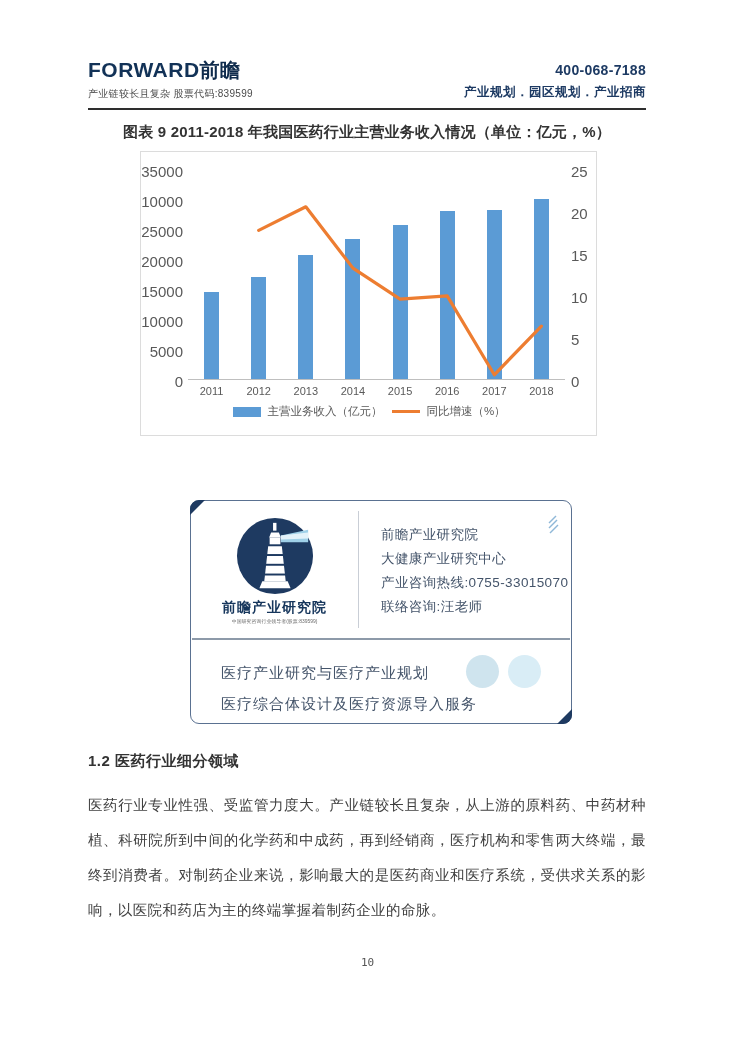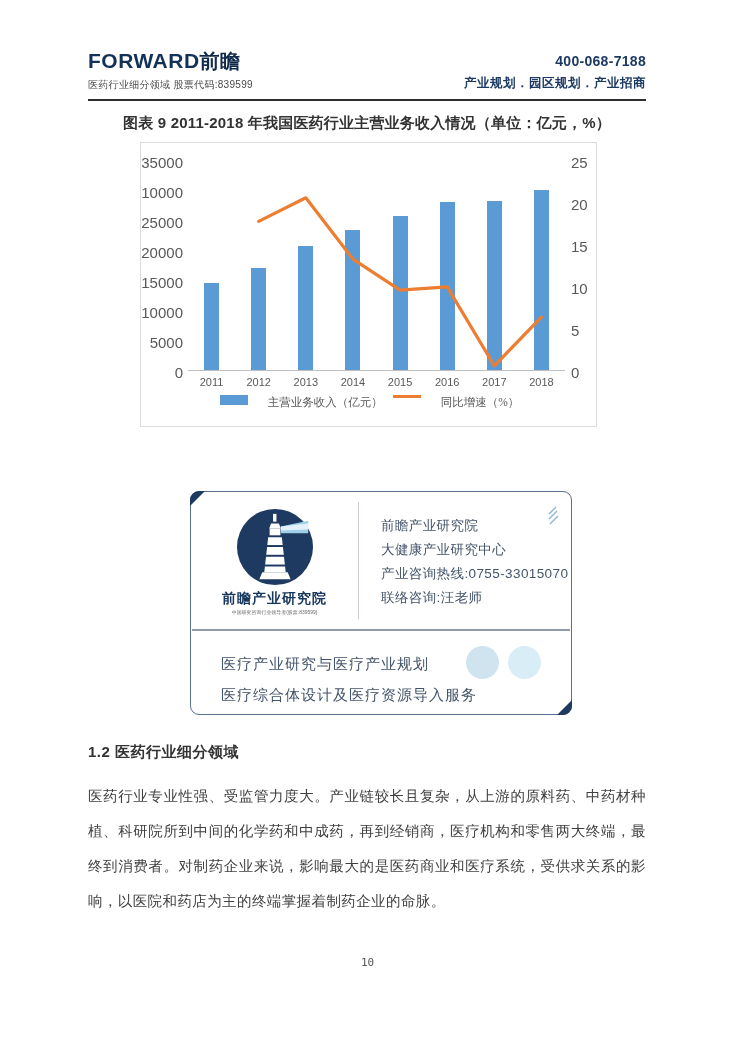--- a/index.html
+++ b/index.html
@@ -2,21 +2,21 @@
 <html><head>
 <meta charset="utf-8">
 <style>
   * { margin:0; padding:0; box-sizing:border-box; }
   html,body { background:#ffffff; }
   body {
     width:735px; height:1039px; position:relative;
     font-family:"Liberation Sans","DejaVu Sans",sans-serif;
     color:#3f3f3f; overflow:hidden;
   }
-  .content { position:absolute; left:88px; top:4px; width:558px; }
+  .content { position:absolute; left:88px; top:13px; width:558px; }
 
   
   .header { display:flex; justify-content:space-between; align-items:flex-end; padding-top:44px; }
   .logo-en { font-size:21px; font-weight:bold; letter-spacing:0.5px; color:#14365c; }
   .logo-en .lt1{color:#123257;}
   .logo-cn { font-size:20px; font-weight:bold; color:#0f2b4c; }
   .logo-sub { font-size:10px; color:#4a4a4a; margin-top:3px; letter-spacing:0.3px; }
   .header-right { text-align:right; }
   .header-phone { font-size:14px; font-weight:bold; color:#1d3a63; letter-spacing:0.3px; }
   .header-services { font-size:12.5px; font-weight:bold; color:#1d3a63; margin-top:6px; letter-spacing:0.5px; }
@@ -27,21 +27,21 @@
   .chart-box { position:relative; width:457px; height:285px; margin-left:52px; margin-top:9px;
                border:1px solid #dcdcdc; background:#fff; }
   .tick { position:absolute; font-size:15px; color:#595959; }
   .tick-left { width:42px; text-align:right; left:0; }
   .tick-right { width:28px; text-align:left; left:430px; }
   .baseline { position:absolute; height:1px; background:#bfbfbf; }
   .bar { position:absolute; background:#5B9BD5; }
   .x-label { position:absolute; font-size:11px; color:#595959; text-align:center; }
   .chart-svg { position:absolute; left:0; top:0; }
   .legend { position:absolute; left:0; top:252px; width:457px; display:flex; justify-content:center; align-items:center; gap:10px; }
-  .legend-item { display:flex; gap:20px; font-size:11.5px; color:#595959;font-family:Liberation Serif, serif; }
+  .legend-item { display:flex; align-items:center; gap:6px; font-size:11.5px; color:#595959; }
   .legend-swatch-bar { width:28px; height:10px; background:#5B9BD5; }
   .legend-swatch-line { width:28px; height:3px; background:#ED7D31; }
   .data-source { text-align:right; font-style:italic; font-size:13px; color:#3f3f3f; margin-top:22px; letter-spacing:1px; }
 
   
   .promo-card { position:relative; width:382px; height:224px; margin:64px 0 0 102px;
                 border:1px solid #5a7191; border-radius:9px; background:#fff; }
   .corner-tl { position:absolute; left:-1px; top:-1px; width:0; height:0;
                border-top:15px solid #1e3a61; border-right:15px solid transparent; border-top-left-radius:9px; }
   .corner-br { position:absolute; right:-1px; bottom:-1px; width:0; height:0;
@@ -70,21 +70,21 @@
                  font-size:11px; color:#555; font-family:"DejaVu Sans Mono","Liberation Mono",monospace; }
 </style>
 </head>
 <body>
 
 <div class="content">
 
   <div class="header">
     <div>
       <span class="logo-en"><span class="lt1">FORWARD</span><span class="logo-cn">前瞻</span></span>
-      <div class="logo-sub">医药行业细分领域 股票代码:839599</div>
+      <div class="logo-sub">产业链较长且复杂 股票代码:839599</div>
     </div>
     <div class="header-right">
       <div class="header-phone">400-068-7188</div>
       <div class="header-services">产业规划．园区规划．产业招商</div>
     </div>
   </div>
   <hr class="header-rule">
 
   <div class="figure-title">图表 9 2011-2018 年我国医药行业主营业务收入情况（单位：亿元，%）</div>
 

